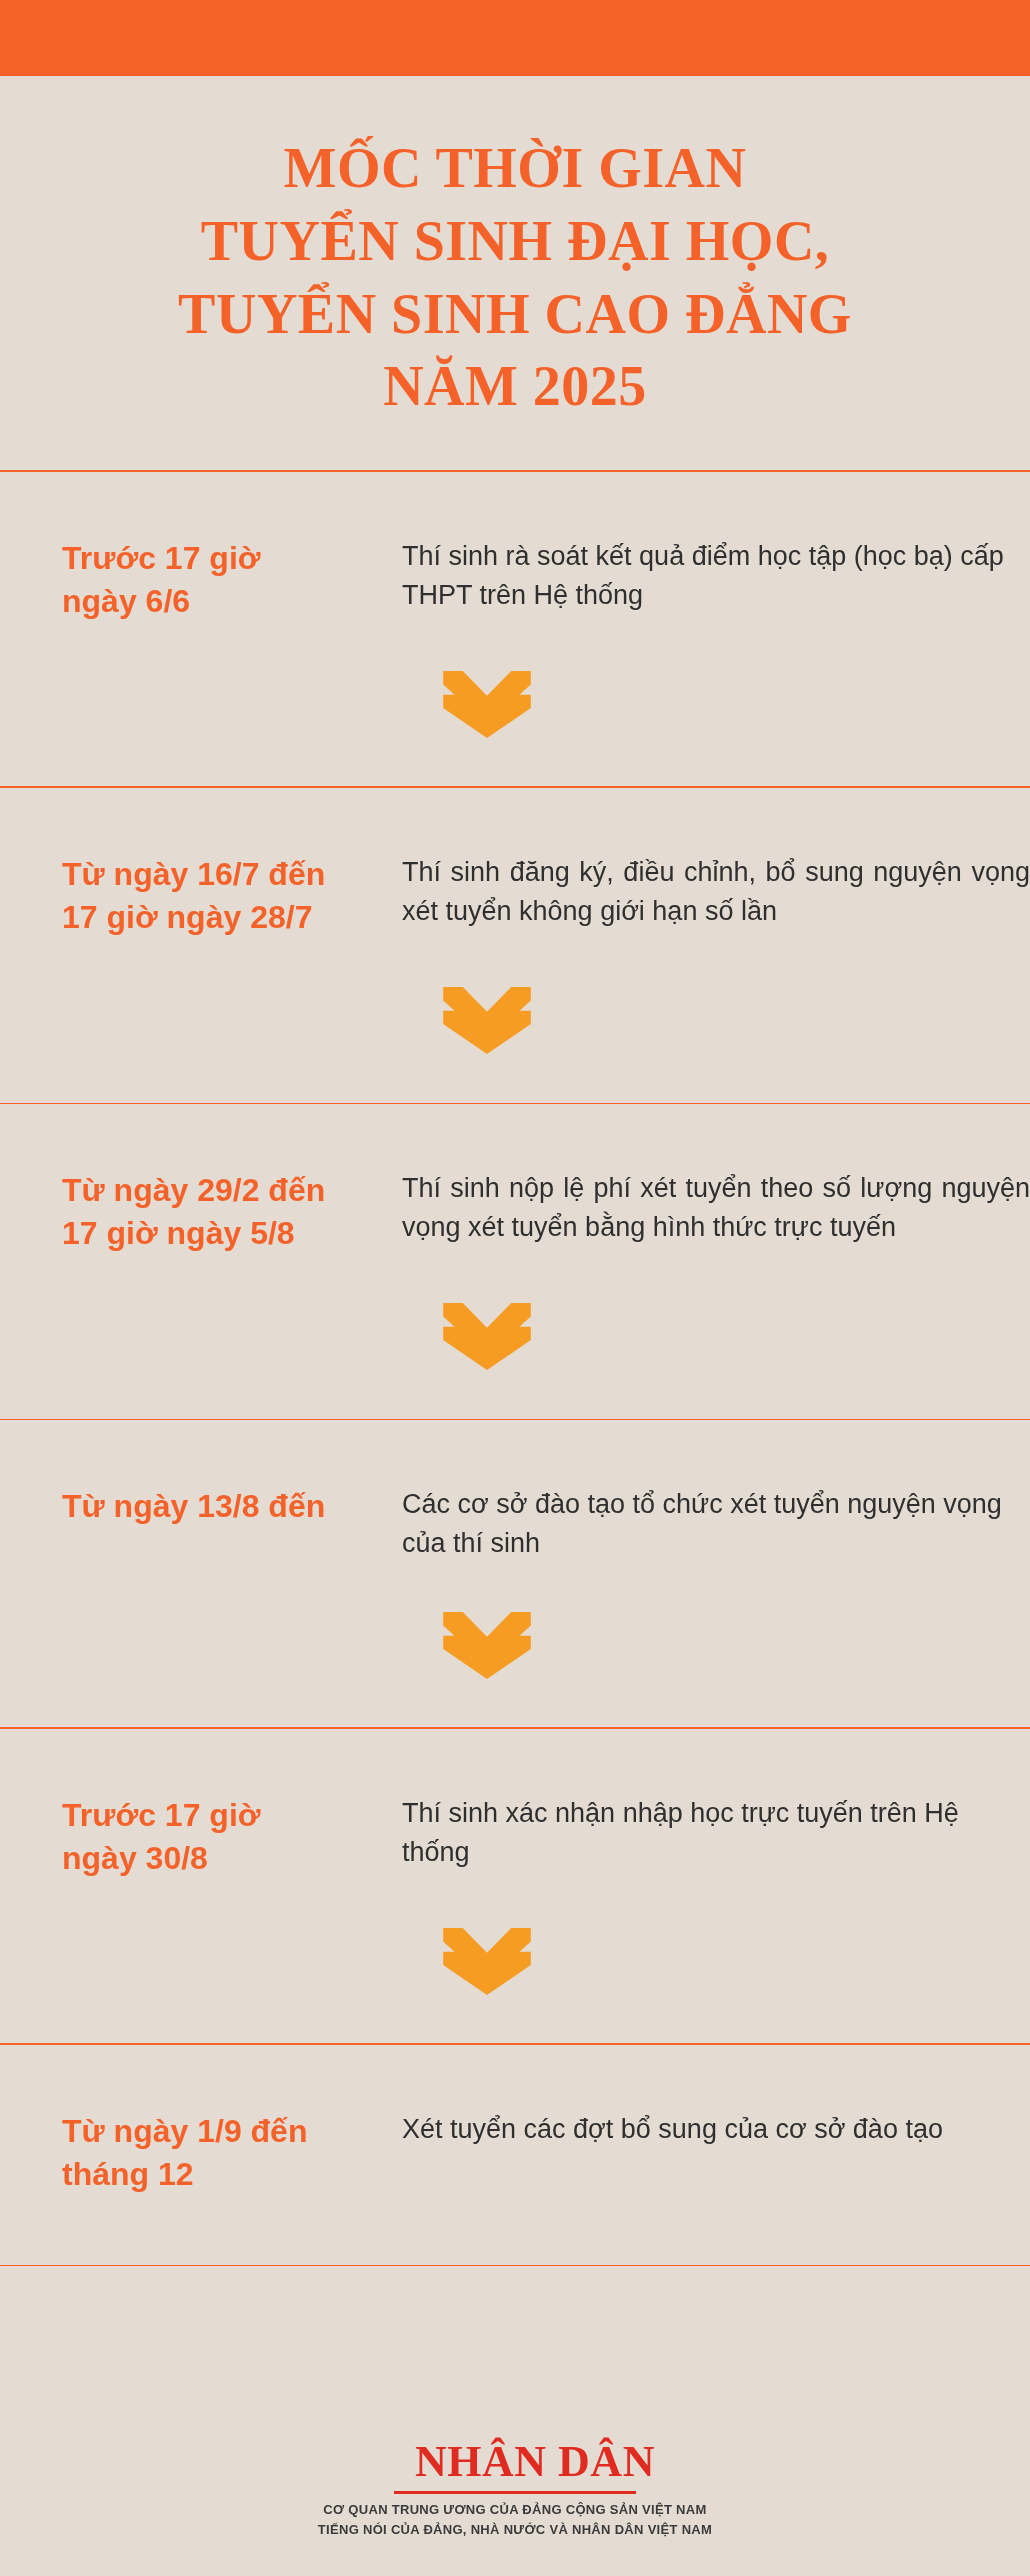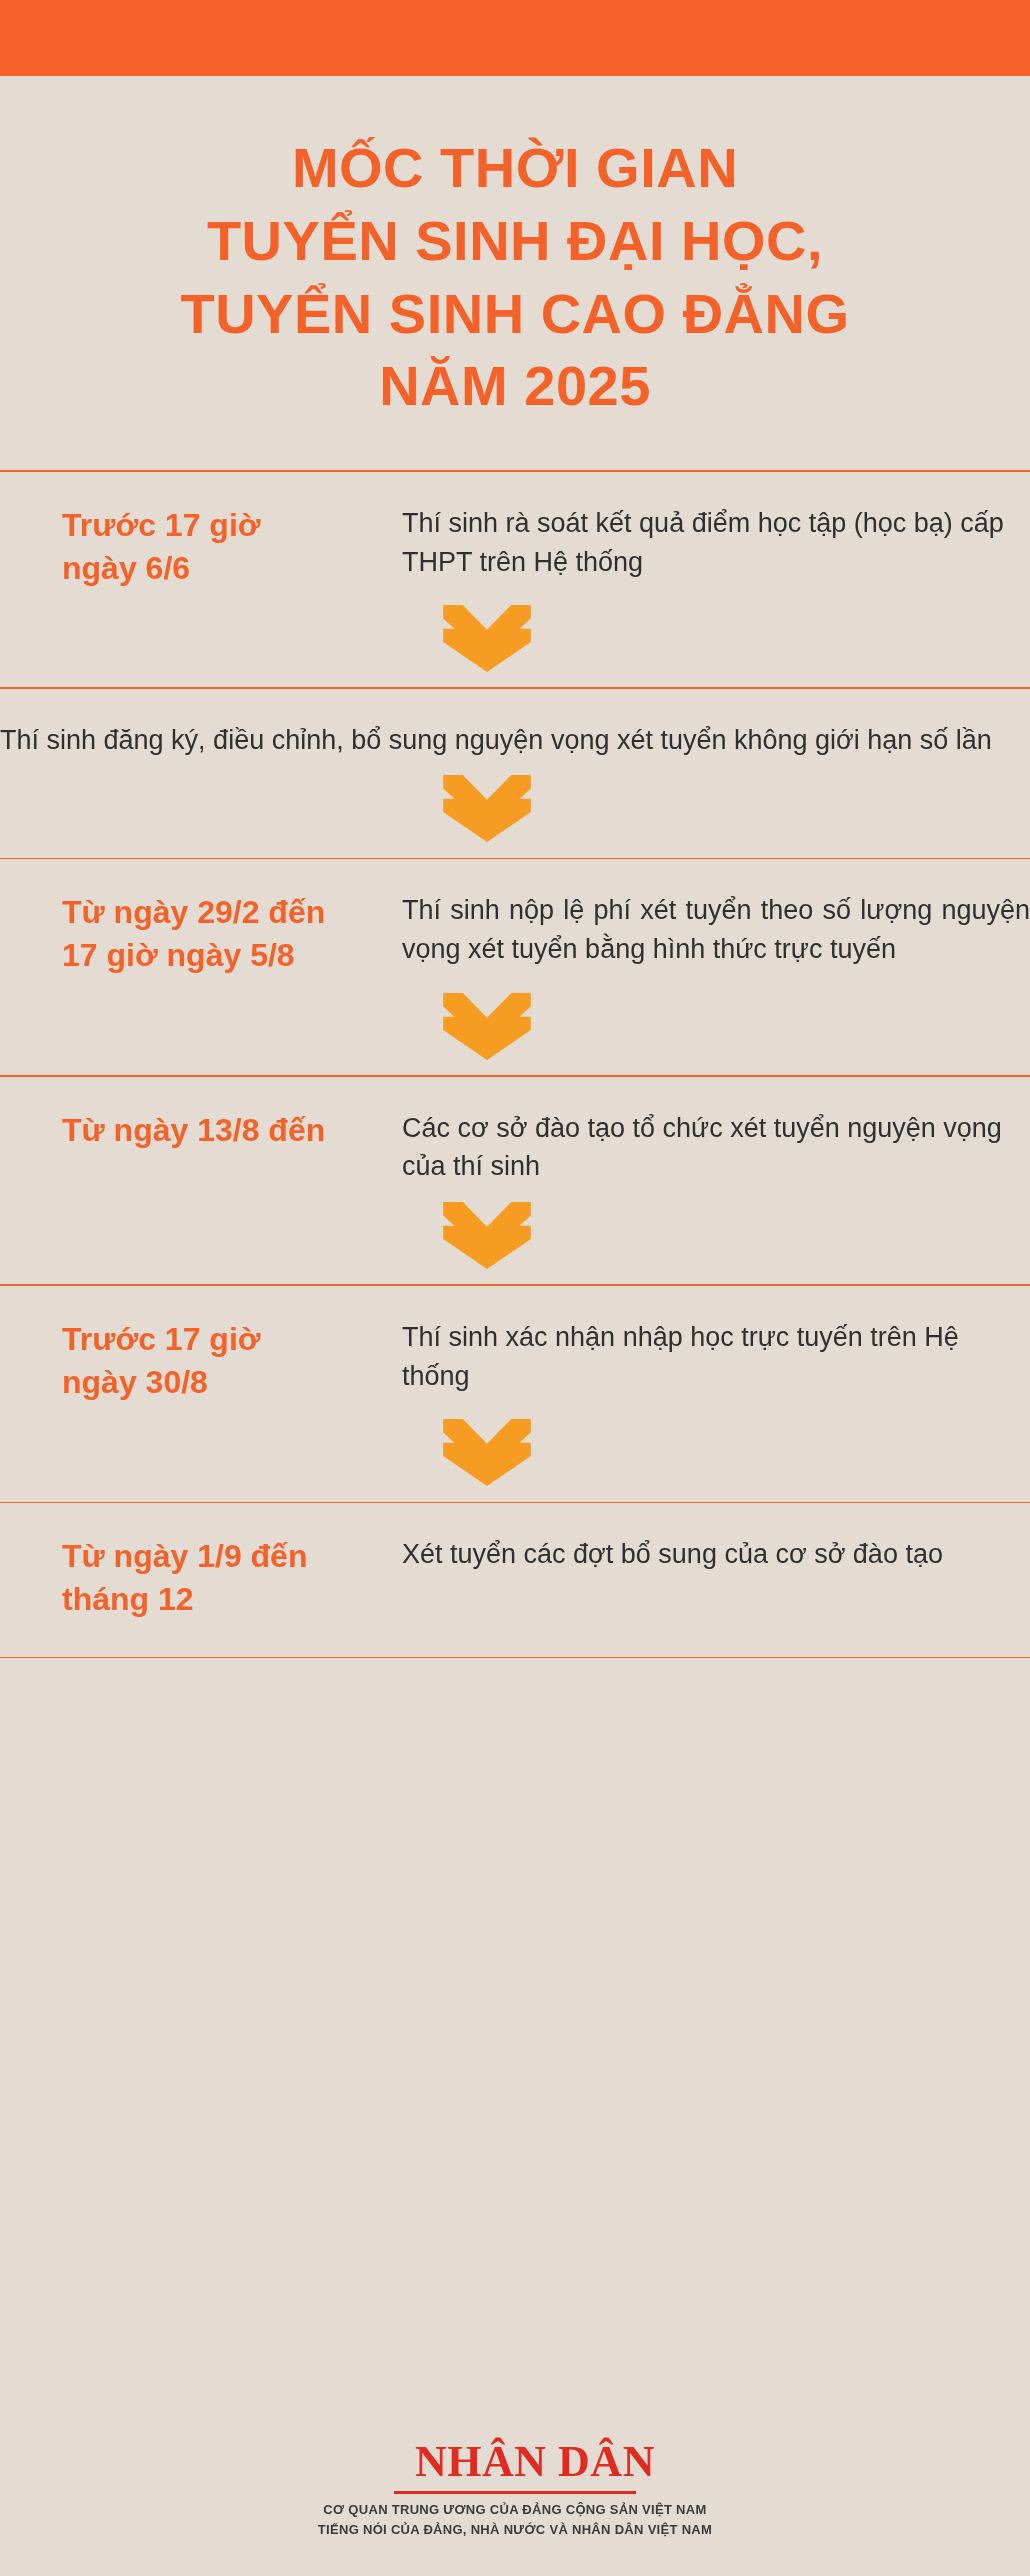--- a/index.html
+++ b/index.html
@@ -38,27 +38,29 @@
     padding: 56px 46px 47px 46px;
     text-align: center;
   }
   .title-line {
     color: #f4622a;
     font-weight: bold;
     font-size: 56px;
     line-height: 1.30;
     letter-spacing: 0.5px;
     white-space: nowrap;
+    font-family: Liberation Serif, serif;
   }
 
   
   .timeline {
     flex: 1 1 auto;
     display: flex;
     flex-direction: column;
+    gap: 33px;
   }
 
   .divider {
     width: 100%;
     height: 1.5px;
     background: #f4622a;
     flex: 0 0 auto;
   }
 
   .row {
@@ -160,20 +162,24 @@
         <svg width="88" height="67" viewBox="0 0 170 130" xmlns="http://www.w3.org/2000/svg">
           <polygon points="0,0 38,0 85,48 132,0 170,0 170,26 85,104 0,26" fill="#f79c23"></polygon>
           <polygon points="0,46 38,46 85,94 132,46 170,46 170,72 85,130 0,72" fill="#f79c23"></polygon>
         </svg>
       </div>
     </div>
 
     <div class="divider"></div>
 
     <div class="row">
+      <div class="row-date">
+        <div>Từ ngày 16/7 đến</div>
+        <div>17 giờ ngày 28/7</div>
+      </div>
       <div class="row-desc">Thí sinh đăng ký, điều chỉnh, bổ sung nguyện vọng xét tuyển không giới hạn số lần</div>
     </div>
     <div class="chevron-wrap">
       <div class="chevron">
         <svg width="88" height="67" viewBox="0 0 170 130" xmlns="http://www.w3.org/2000/svg">
           <polygon points="0,0 38,0 85,48 132,0 170,0 170,26 85,104 0,26" fill="#f79c23"></polygon>
           <polygon points="0,46 38,46 85,94 132,46 170,46 170,72 85,130 0,72" fill="#f79c23"></polygon>
         </svg>
       </div>
     </div>

